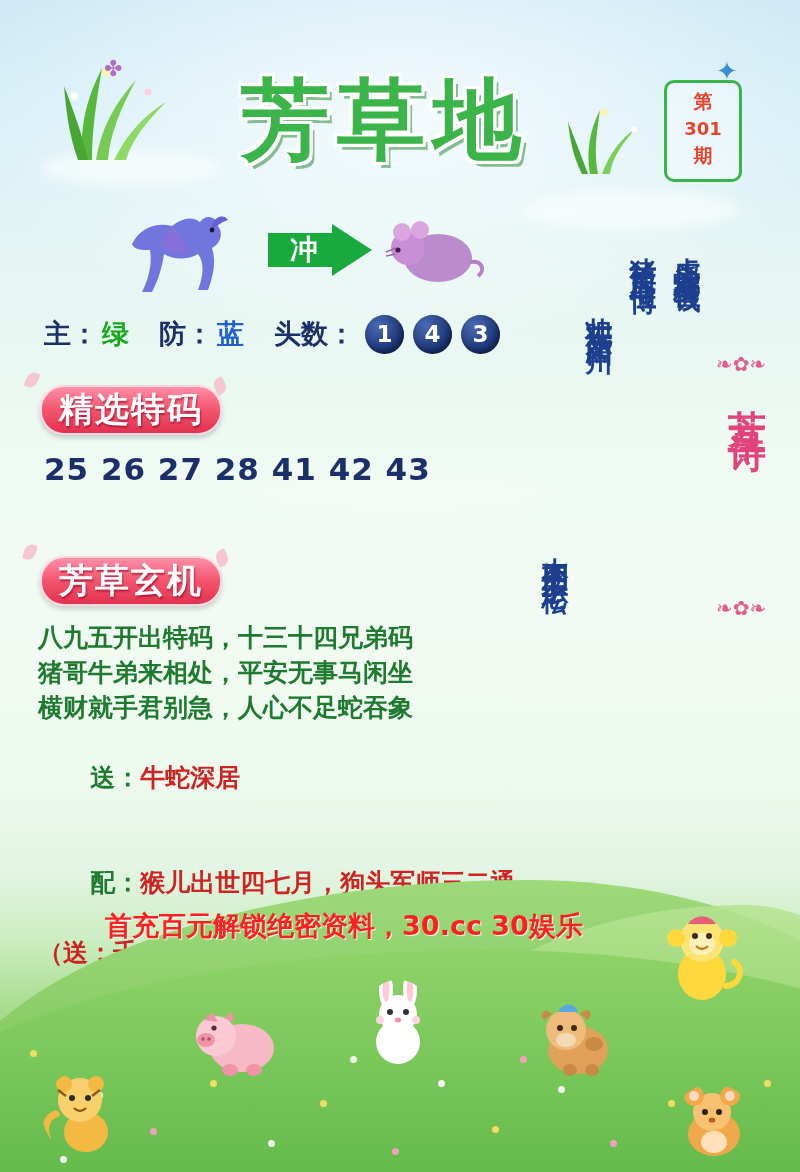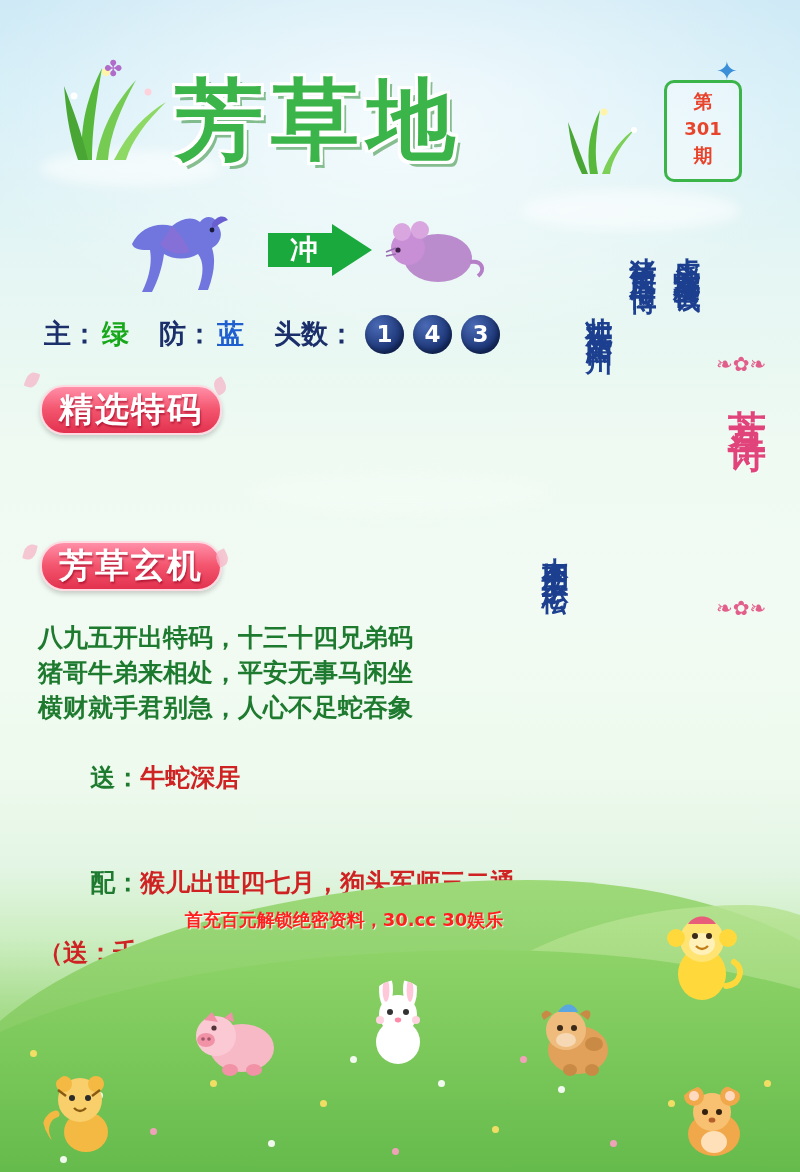--- a/index.html
+++ b/index.html
@@ -88,20 +88,21 @@
   
   .title-row {
     position: absolute;
     left: 0; top: 34px;
     width: 800px; height: 140px;
   }
   .main-title {
     position: absolute;
     left: 175px; top: 36px;
     width: 420px;
+    text-align: center;
     font-family: "DejaVu Sans", sans-serif;
     font-size: 88px;
     font-weight: bold;
     letter-spacing: 8px;
     color: #3bb54a;
     text-shadow:
       3px 0 0 #ffffff, -3px 0 0 #ffffff, 0 3px 0 #ffffff, 0 -3px 0 #ffffff,
       3px 3px 0 #ffffff, -3px 3px 0 #ffffff, 3px -3px 0 #ffffff, -3px -3px 0 #ffffff,
       5px 6px 0 rgba(46,140,54,0.55);
     line-height: 100px;
@@ -226,21 +227,21 @@
     top: 13px;
     width: 18px; height: 18px;
     background: #f76d85;
     border-radius: 3px;
     transform: rotate(45deg);
     z-index: -1;
   }
   .banner::before { left: -8px; }
   .banner::after { right: -8px; }
   #banner-1 { left: 40px; top: 385px; }
-  #banner-2 { left: 40px; top: 541px; }
+  #banner-2 { left: 40px; top: 556px; }
   
   .numbers {
     position: absolute;
     left: 44px; top: 448px;
     width: 560px;
     font-family: "DejaVu Sans", sans-serif;
     font-size: 31px;
     font-weight: bold;
     color: #1b2f6b;
     line-height: 42px;
@@ -304,21 +305,21 @@
   }
   #orn-top { top: 352px; }
   #orn-bottom { top: 596px; }
   
   .footer-ad {
     position: absolute;
     left: 0; top: 908px;
     width: 688px;
     text-align: center;
     font-family: "DejaVu Sans", sans-serif;
-    font-size: 18px;
+    font-size: 27px;
     font-weight: bold;
     color: #ff1f1f;
     text-shadow: 1px 1px 1px rgba(255,255,255,.9);
   }
   .critter {
     position: absolute;
     border-radius: 50%;
   }
   
   #tiger { left: 42px; top: 1070px; width: 86px; height: 86px; }
@@ -417,20 +418,21 @@
       <span class="ball">4</span>
       <span class="ball">3</span>
     </span>
   </div>
 
   <div class="banner" id="banner-1">精选特码</div>
   <div class="petal" style="left:26px; top:372px; transform:rotate(20deg);"></div>
   <div class="petal" style="left:214px; top:378px; transform:rotate(-30deg);"></div>
 
   <div class="numbers">
+    <div class="row2">25 26 27 28 41 42 43</div>
   </div>
 
   <div class="banner" id="banner-2">芳草玄机</div>
   <div class="petal" style="left:24px; top:544px; transform:rotate(15deg);"></div>
   <div class="petal" style="left:216px; top:550px; transform:rotate(-25deg);"></div>
 
   <div class="verse">
     <div class="ln">八九五开出特码，十三十四兄弟码</div>
     <div class="ln">猪哥牛弟来相处，平安无事马闲坐</div>
     <div class="ln">横财就手君别急，人心不足蛇吞象</div>

